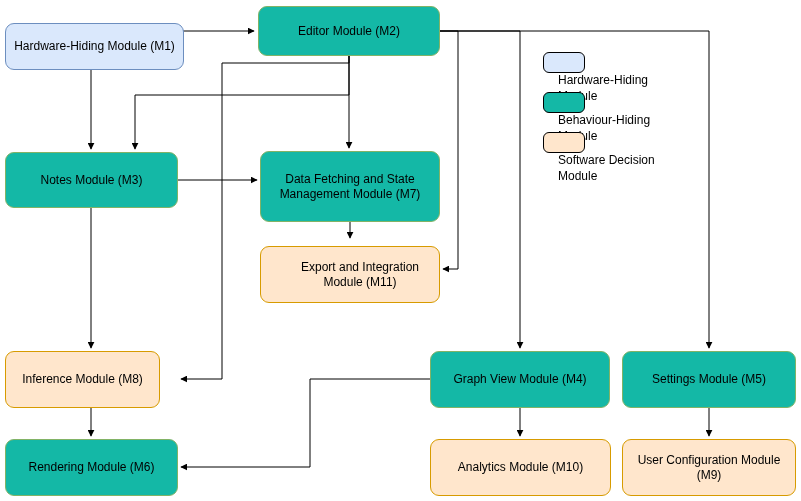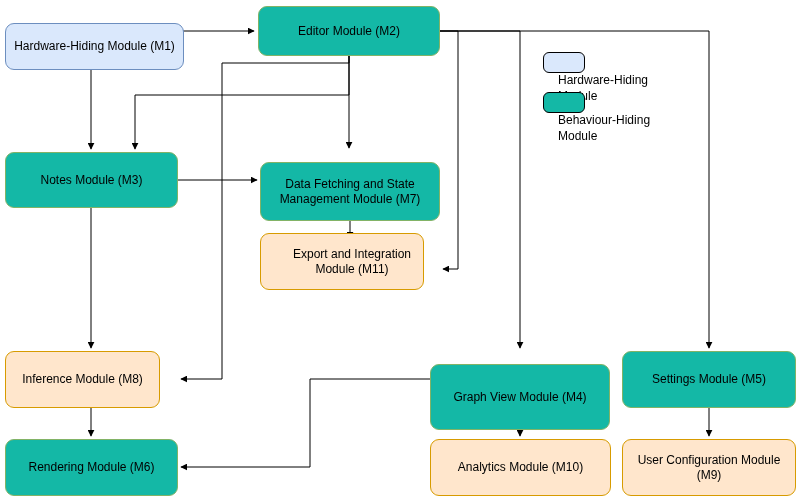--- a/index.html
+++ b/index.html
@@ -31,25 +31,25 @@
     color: #000;
     padding: 2px 8px;
   }
   .hardware  { background: #dae8fc; border-color: #6c8ebf; }
   .behaviour { background: #14b8a6; border-color: #82b366; }
   .software  { background: #ffe6cc; border-color: #d79b00; }
 
   .n-m1  { left: 5px;   top: 8px;   width: 179px; height: 47px; margin-top: 15px; }
   .n-m2  { left: 258px; top: 6px;   width: 182px; height: 50px; }
   .n-m3  { left: 5px;   top: 152px; width: 173px; height: 56px; }
-  .n-m7  { left: 260px; top: 162px; width: 180px; height: 59px; }
-  .n-m11 { left: 260px; top: 233px; width: 164px; height: 57px; padding-left: 28px; }
+  .n-m7  { left: 260px; top: 151px; width: 180px; height: 71px; }
+  .n-m11 { left: 260px; top: 246px; width: 180px; height: 57px; padding-left: 28px; }
   .n-m8  { left: 5px;   top: 351px; width: 155px; height: 57px; }
   .n-m6  { left: 5px;   top: 439px; width: 173px; height: 57px; }
-  .n-m4  { left: 430px; top: 364px; width: 180px; height: 66px; }
+  .n-m4  { left: 430px; top: 351px; width: 180px; height: 57px; }
   .n-m5  { left: 622px; top: 351px; width: 174px; height: 57px; }
   .n-m10 { left: 430px; top: 439px; width: 181px; height: 57px; }
   .n-m9  { left: 622px; top: 439px; width: 174px; height: 57px; }
 
   .legend {
     position: absolute;
     left: 543px;
     top: 52px;
   }
   .legend-row {
@@ -138,15 +138,19 @@
 
   <div class="legend">
     <div class="legend-row">
       <div class="swatch hardware"></div>
       <div class="legend-label">Hardware-Hiding Module</div>
     </div>
     <div class="legend-row">
       <div class="swatch behaviour"></div>
       <div class="legend-label">Behaviour-Hiding Module</div>
     </div>
+    <div class="legend-row">
+      <div class="swatch software"></div>
+      <div class="legend-label">Software Decision Module</div>
+    </div>
   </div>
 
 </div>
 
 </body></html>

